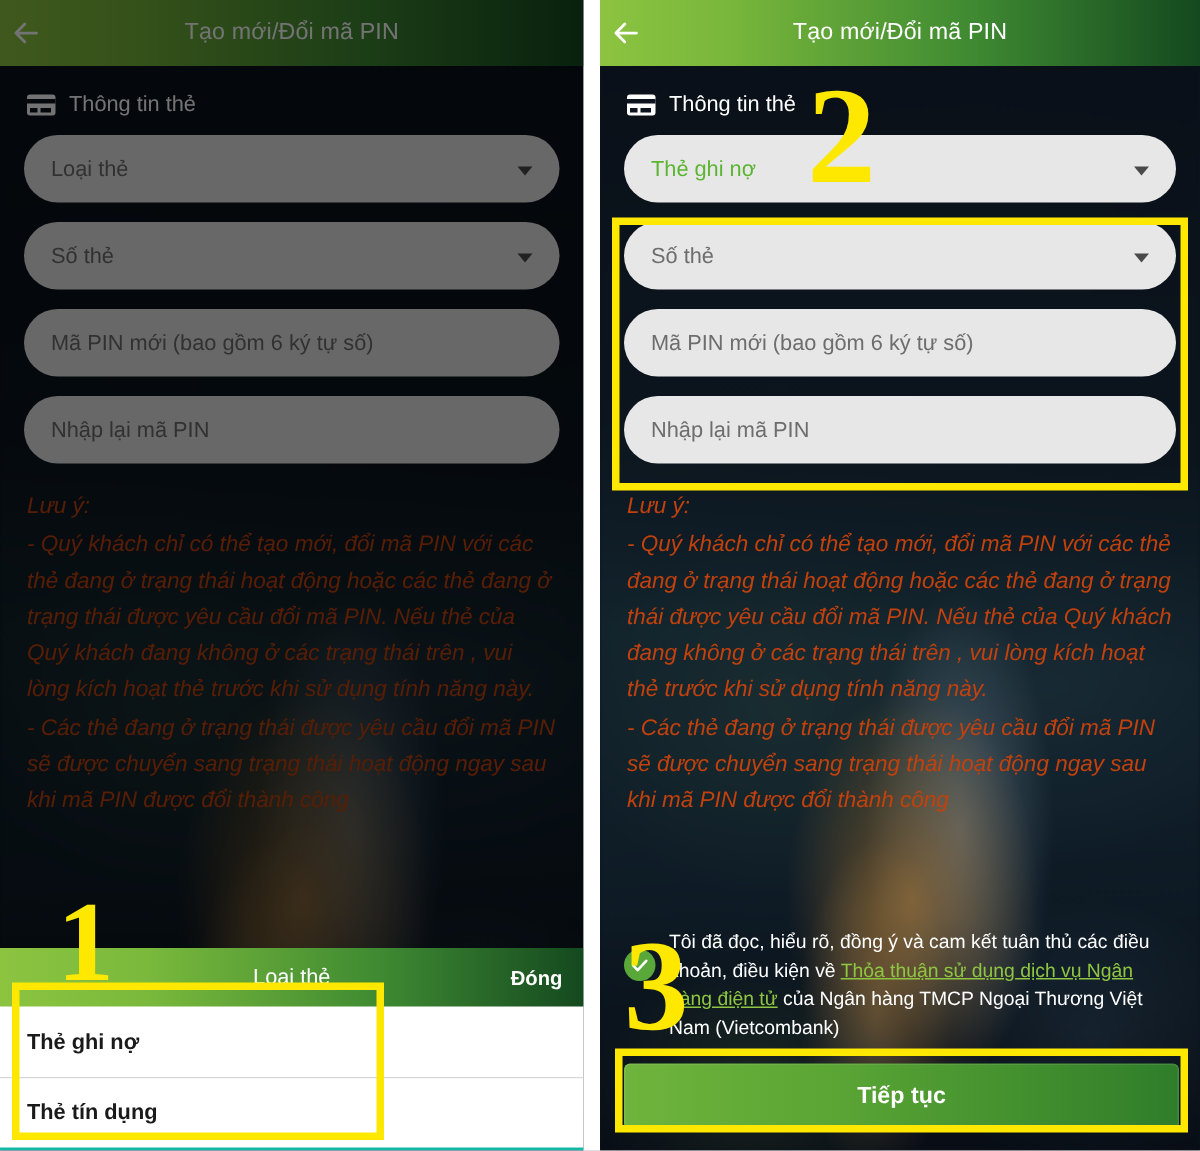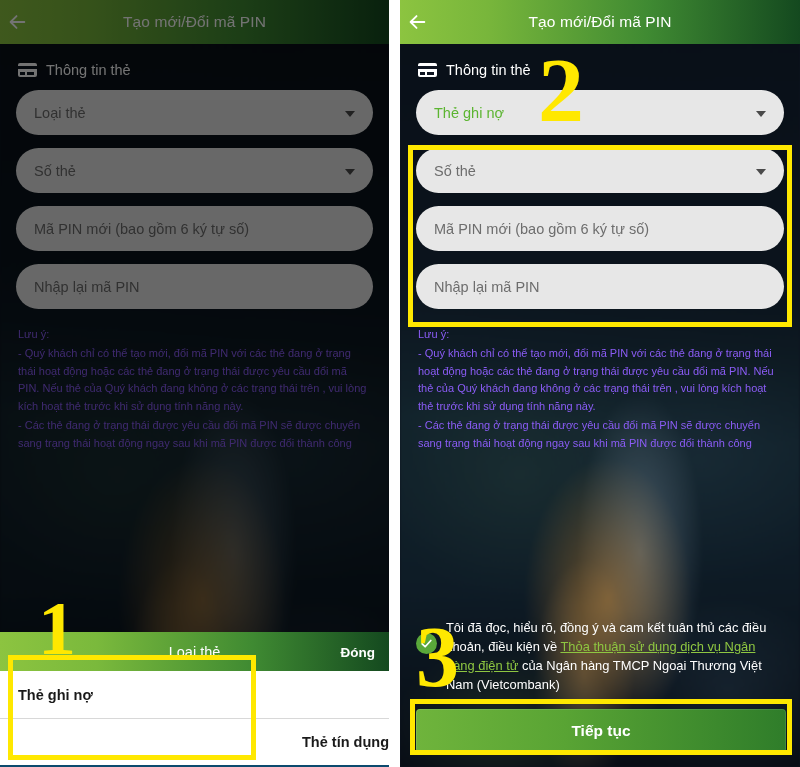--- a/index.html
+++ b/index.html
@@ -104,24 +104,25 @@
     position: absolute; right: 18px; top: 50%;
     width: 0; height: 0; margin-top:-2px;
     border-left: 5.5px solid transparent;
     border-right: 5.5px solid transparent;
     border-top: 6px solid #4a4a4a;
   }
 
   
   .note { padding: 4px 2px 0 2px; }
   .note p {
-    color: #8b5cf6;
-    font-size: 11px;
+    color: #c2410c;
+    font-size: 15px;
     line-height: 1.62;
     margin-bottom: 1px;
+    font-style: italic;
   }
 
   
   .terms {
     position: absolute; z-index: 6;
     left: 16px; right: 14px; bottom: 72px;
     display: flex; align-items: flex-start; gap: 9px;
   }
   .check-circle {
     flex: none; width: 21px; height: 21px; border-radius: 50%;
@@ -161,21 +162,21 @@
     position: absolute; right: 14px; top: 50%; transform: translateY(-50%);
     color: #fff; font-size: 13.5px; font-weight: bold; text-align: center;
   }
   .sheet-item {
     height: 48px; display: flex; align-items: center;
     padding-left: 18px;
     font-size: 14.5px; font-weight: bold; color: #1a1a1a;
     border-bottom: 1px solid #d8d8d8;
     background: #fff;
   }
-  .sheet-item:last-child { border-bottom: 2px solid #0c4a6e; justify-content: flex-end; }
+  .sheet-item:last-child { border-bottom: 2px solid #14b8a6; }
 
   
   .anno-box {
     position: absolute; z-index: 60;
     border: 5px solid #ffe800;
     pointer-events: none;
   }
   .anno-num {
     position: absolute; z-index: 59;
     color: #ffe800;

